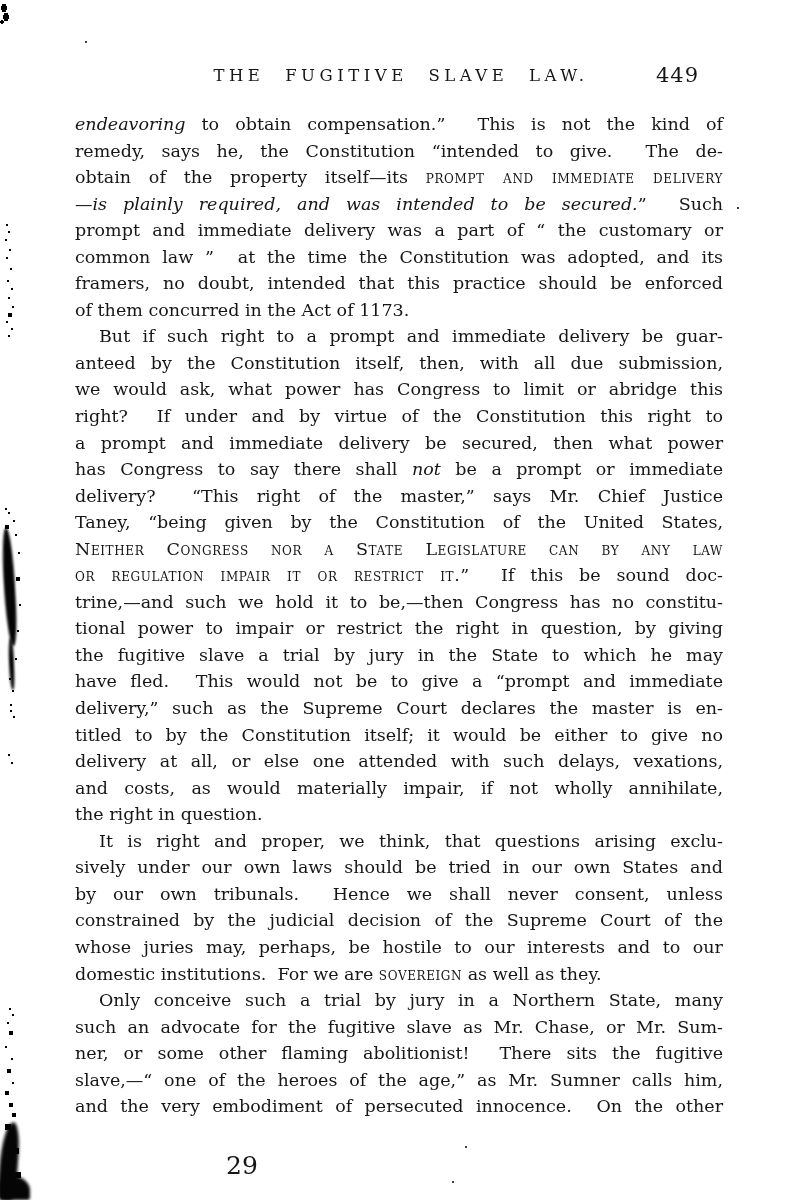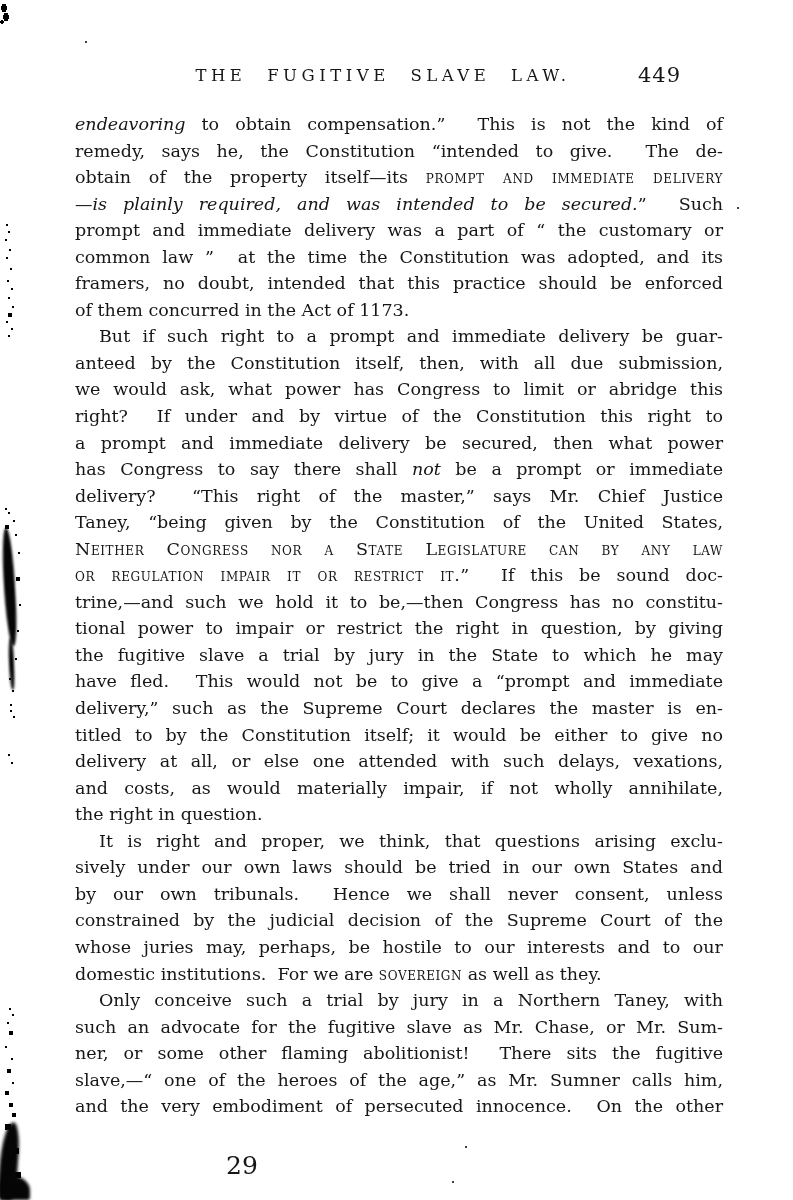--- a/index.html
+++ b/index.html
@@ -10,21 +10,21 @@
     margin: 0 auto;
     background: #ffffff;
     overflow: hidden;
     color: #161616;
     font-family: "DejaVu Serif", "Liberation Serif", serif;
   }
 
   
   .running-head {
     position: absolute;
-    left: 59px;
+    left: 77px;
     top: 66px;
     width: 648px;
     height: 26px;
   }
   .head-title {
     display: block;
     text-align: center;
     font-size: 16.5px;
     letter-spacing: 4.5px;
     word-spacing: 11px;
@@ -157,21 +157,21 @@
       <div class="line"><span>titled to by the Constitution itself; it would be either to give no</span></div>
       <div class="line"><span>delivery at all, or else one attended with such delays, vexations,</span></div>
       <div class="line"><span>and costs, as would materially impair, if not wholly annihilate,</span></div>
       <div class="line pl"><span>the right in question.</span></div>
       <div class="line"><span class="ind"></span><span>It is right and proper, we think, that questions arising exclu-</span></div>
       <div class="line"><span>sively under our own laws should be tried in our own States and</span></div>
       <div class="line"><span>by our own tribunals.  Hence we shall never consent, unless</span></div>
       <div class="line"><span>constrained by the judicial decision of the Supreme Court of the</span></div>
       <div class="line"><span>whose juries may, perhaps, be hostile to our interests and to our</span></div>
       <div class="line pl"><span>domestic institutions.  For we are </span><span class="sc">sovereign</span><span> as well as they.</span></div>
-      <div class="line"><span class="ind"></span><span>Only conceive such a trial by jury in a Northern Taney, with</span></div>
+      <div class="line"><span class="ind"></span><span>Only conceive such a trial by jury in a Northern State, many</span></div>
       <div class="line"><span>such an advocate for the fugitive slave as Mr. Chase, or Mr. Sum-</span></div>
       <div class="line"><span>ner, or some other flaming abolitionist!  There sits the fugitive</span></div>
       <div class="line"><span>slave,—“ one of the heroes of the age,” as Mr. Sumner calls him,</span></div>
       <div class="line"><span>and the very embodiment of persecuted innocence.  On the other</span></div>
     </div>
 
   <div class="sig-mark">29</div>
 
   <div class="artifact" id="mark-topleft"></div>
   <div class="artifact dot2" style="left:85px; top:41px;"></div>

